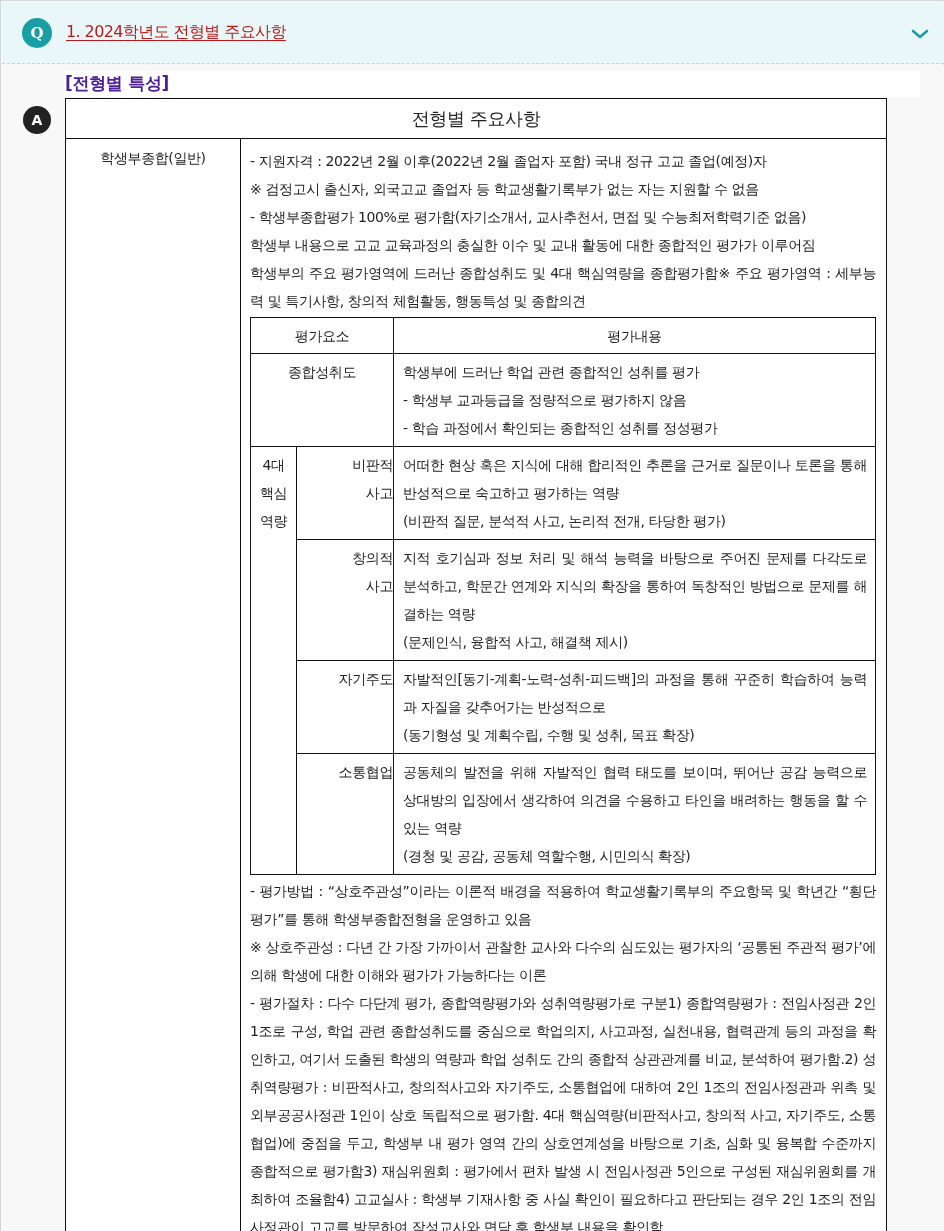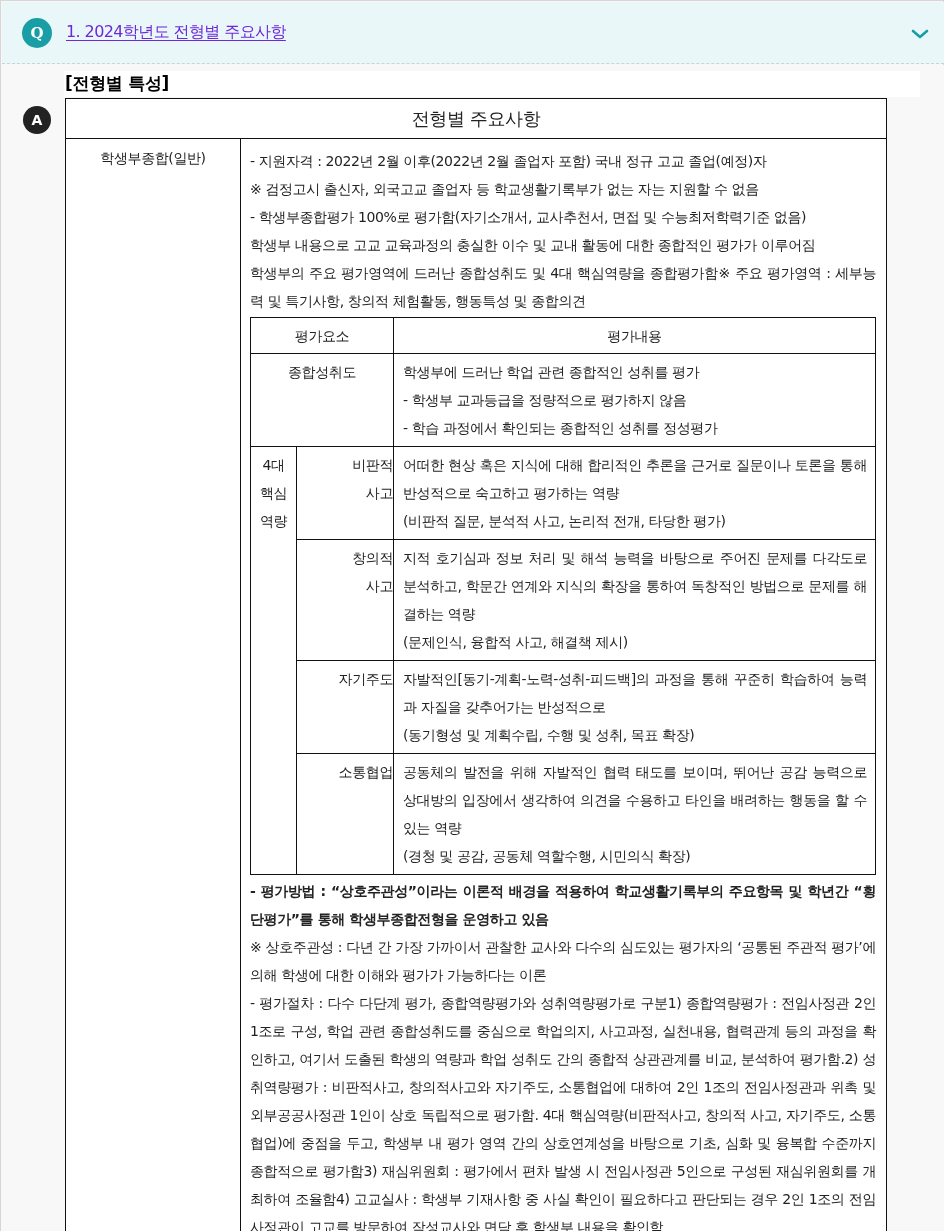--- a/index.html
+++ b/index.html
@@ -1,26 +1,26 @@
 <!DOCTYPE html>
 <html><head>
 <meta charset="utf-8">
 <style>
   * { box-sizing: border-box; margin: 0; padding: 0; }
   html, body { width: 944px; height: 1231px; overflow: hidden; background: #f8f8f8; }
   body { font-family: "DejaVu Sans", "Liberation Sans", sans-serif; color: #222; position: relative; }
   .frame { position: absolute; left: 0; top: 0; width: 944px; height: 1231px; border-left: 1px solid #d6d6d6; border-right: 1px solid #d6d6d6; border-top: 1px solid #d6d6d6; background: #f8f8f8; }
   .q-header { position: absolute; left: 1px; top: 1px; width: 942px; height: 62px; background: #eaf7f8; border-bottom: 1px dashed #c6d6d8; }
   .q-badge { position: absolute; left: 20px; top: 16px; width: 30px; height: 30px; border-radius: 50%; background: #1a9ea6; color: #fff; font-family: "DejaVu Serif", serif; font-weight: bold; font-size: 15px; line-height: 30px; text-align: center; }
-  .q-title { position: absolute; left: 64px; top: 20px; font-size: 16px; color: #6d28d9; text-decoration: underline; text-underline-offset: 3px; letter-spacing: -0.6px; cursor: pointer; }
+  .q-title { position: absolute; left: 64px; top: 20px; font-size: 16px; color: #b91c1c; text-decoration: underline; text-underline-offset: 3px; letter-spacing: -0.6px; cursor: pointer; }
   .chev { position: absolute; right: 14px; top: 22px; width: 20px; height: 20px; cursor: pointer; }
   .answer { position: absolute; left: 1px; top: 64px; width: 942px; height: 1167px; background: #f8f8f8; }
   .a-badge { position: absolute; left: 21px; top: 41px; width: 28px; height: 28px; border-radius: 50%; background: #222; color: #fff; font-weight: bold; font-size: 14px; line-height: 28px; text-align: center; }
   .whiteband { position: absolute; left: 62px; top: 6px; width: 856px; height: 26px; background: #fff; }
-  .section-title { position: absolute; left: 63px; top: 7px; font-size: 17px; font-weight: bold; color: #000000; letter-spacing: -0.3px; text-align: center; }
+  .section-title { position: absolute; left: 63px; top: 7px; font-size: 17px; font-weight: bold; color: #4c1d95; letter-spacing: -0.3px; text-align: center; }
   table { border-collapse: collapse; }
   .outer { position: absolute; left: 63px; top: 33px; width: 822px; background: #fff; font-size: 14px; letter-spacing: -0.4px; }
   .outer td, .outer th { border: 1.5px solid #111; vertical-align: top; }
   .outer .hdr { height: 40px; text-align: center; vertical-align: middle; font-weight: normal; font-size: 18px; }
   .outer .lcol { width: 176px; text-align: center; padding-top: 11px; }
   .outer .rcol { padding: 8px 10px 6px 9px; line-height: 28px; }
   .rcol p { margin: 0; }
   .inner { width: 626px; margin: 2px 0 2px 0; font-size: 14px; }
   .inner td { border: 1.2px solid #111; vertical-align: top; line-height: 28px; }
   .inner .ih { height: 36px; text-align: center; vertical-align: middle; line-height: 20px; }
@@ -113,21 +113,21 @@
                 <div>소통협업</div>
               </td>
               <td class="c3">
                 <div>공동체의 발전을 위해 자발적인 협력 태도를 보이며, 뛰어난 공감 능력으로 상대방의 입장에서 생각하여 의견을 수용하고 타인을 배려하는 행동을 할 수 있는 역량</div>
                 <div>(경청 및 공감, 공동체 역할수행, 시민의식 확장)</div>
               </td>
             </tr>
           </tbody>
               </table>
 
-          <p style="text-align:justify;font-weight:bold;">- 평가방법 : “상호주관성”이라는 이론적 배경을 적용하여 학교생활기록부의 주요항목 및 학년간 “횡단평가”를 통해 학생부종합전형을 운영하고 있음</p>
+          <p style="text-align:justify;">- 평가방법 : “상호주관성”이라는 이론적 배경을 적용하여 학교생활기록부의 주요항목 및 학년간 “횡단평가”를 통해 학생부종합전형을 운영하고 있음</p>
           <p style="text-align:justify;">※ 상호주관성 : 다년 간 가장 가까이서 관찰한 교사와 다수의 심도있는 평가자의 ‘공통된 주관적 평가’에 의해 학생에 대한 이해와 평가가 가능하다는 이론</p>
           <p style="text-align:justify;">- 평가절차 : 다수 다단계 평가, 종합역량평가와 성취역량평가로 구분1) 종합역량평가 : 전임사정관 2인 1조로 구성, 학업 관련 종합성취도를 중심으로 학업의지, 사고과정, 실천내용, 협력관계 등의 과정을 확인하고, 여기서 도출된 학생의 역량과 학업 성취도 간의 종합적 상관관계를 비교, 분석하여 평가함.2) 성취역량평가 : 비판적사고, 창의적사고와 자기주도, 소통협업에 대하여 2인 1조의 전임사정관과 위촉 및 외부공공사정관 1인이 상호 독립적으로 평가함. 4대 핵심역량(비판적사고, 창의적 사고, 자기주도, 소통협업)에 중점을 두고, 학생부 내 평가 영역 간의 상호연계성을 바탕으로 기초, 심화 및 융복합 수준까지 종합적으로 평가함3) 재심위원회 : 평가에서 편차 발생 시 전임사정관 5인으로 구성된 재심위원회를 개최하여 조율함4) 고교실사 : 학생부 기재사항 중 사실 확인이 필요하다고 판단되는 경우 2인 1조의 전임사정관이 고교를 방문하여 작성교사와 면담 후 학생부 내용을 확인함</p>
         </td>
       </tr>
     </tbody>
       </table>
   </div>
 </div>
 
 </body></html>

